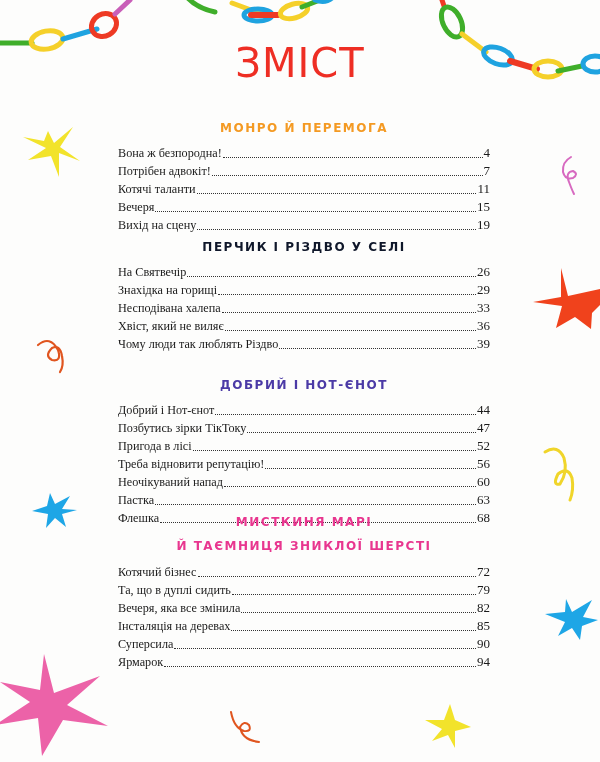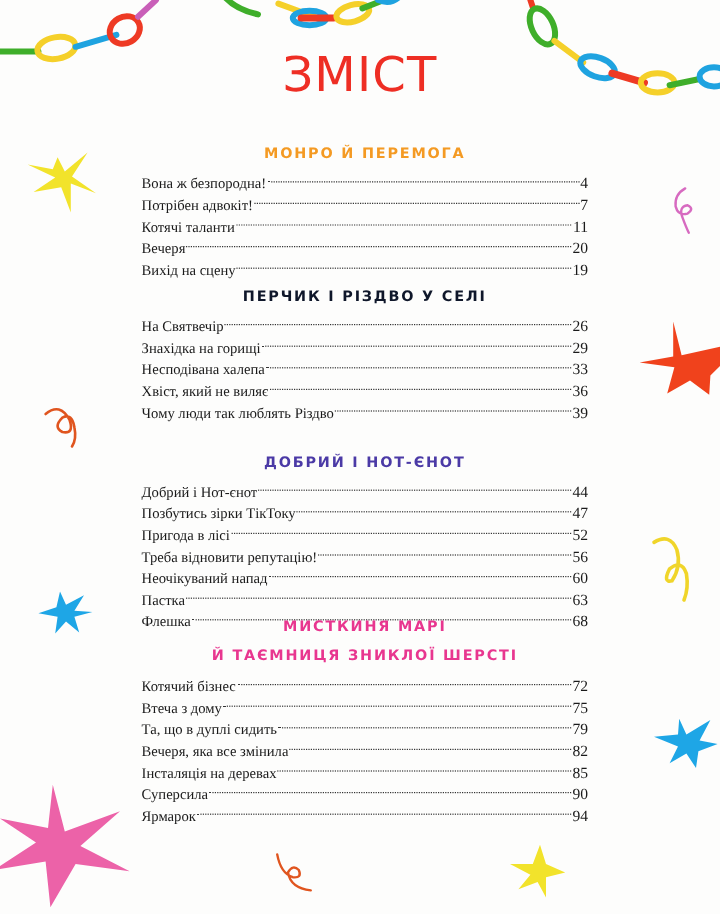--- a/index.html
+++ b/index.html
@@ -49,21 +49,21 @@
     .section-title.two-line {
       line-height: 24px;
     }
     .toc-list {
       list-style: none;
       margin: 0;
       padding: 0;
     }
     .toc-row {
       display: flex;
-      align-items: center;
+      align-items: flex-end;
       height: 18px;
       font-size: 12.2px;
       line-height: 18px;
       white-space: nowrap;
     }
     .toc-label { flex: 0 0 auto; }
     .toc-dots {
       flex: 1 1 auto;
       border-bottom: 1.2px dotted #333;
       margin: 0 1px 4px 1px;
@@ -138,21 +138,21 @@
         <span class="toc-page">7</span>
       </li>
     <li class="toc-row">
         <span class="toc-label">Котячі таланти</span>
         <span class="toc-dots"></span>
         <span class="toc-page">11</span>
       </li>
     <li class="toc-row">
         <span class="toc-label">Вечеря</span>
         <span class="toc-dots"></span>
-        <span class="toc-page">20</span>
+        <span class="toc-page">15</span>
       </li>
     <li class="toc-row">
         <span class="toc-label">Вихід на сцену</span>
         <span class="toc-dots"></span>
         <span class="toc-page">19</span>
       </li>
   </ul>
 </section>
 
 <section class="section" style="top:236px;">
@@ -232,25 +232,20 @@
     <div>МИСТКИНЯ МАРІ</div>
     <div>Й ТАЄМНИЦЯ ЗНИКЛОЇ ШЕРСТІ</div>
   </div>
   <ul class="toc-list">
     <li class="toc-row">
         <span class="toc-label">Котячий бізнес</span>
         <span class="toc-dots"></span>
         <span class="toc-page">72</span>
       </li>
     <li class="toc-row">
-        <span class="toc-label">Втеча з дому</span>
-        <span class="toc-dots"></span>
-        <span class="toc-page">75</span>
-      </li>
-    <li class="toc-row">
         <span class="toc-label">Та, що в дуплі сидить</span>
         <span class="toc-dots"></span>
         <span class="toc-page">79</span>
       </li>
     <li class="toc-row">
         <span class="toc-label">Вечеря, яка все змінила</span>
         <span class="toc-dots"></span>
         <span class="toc-page">82</span>
       </li>
     <li class="toc-row">

